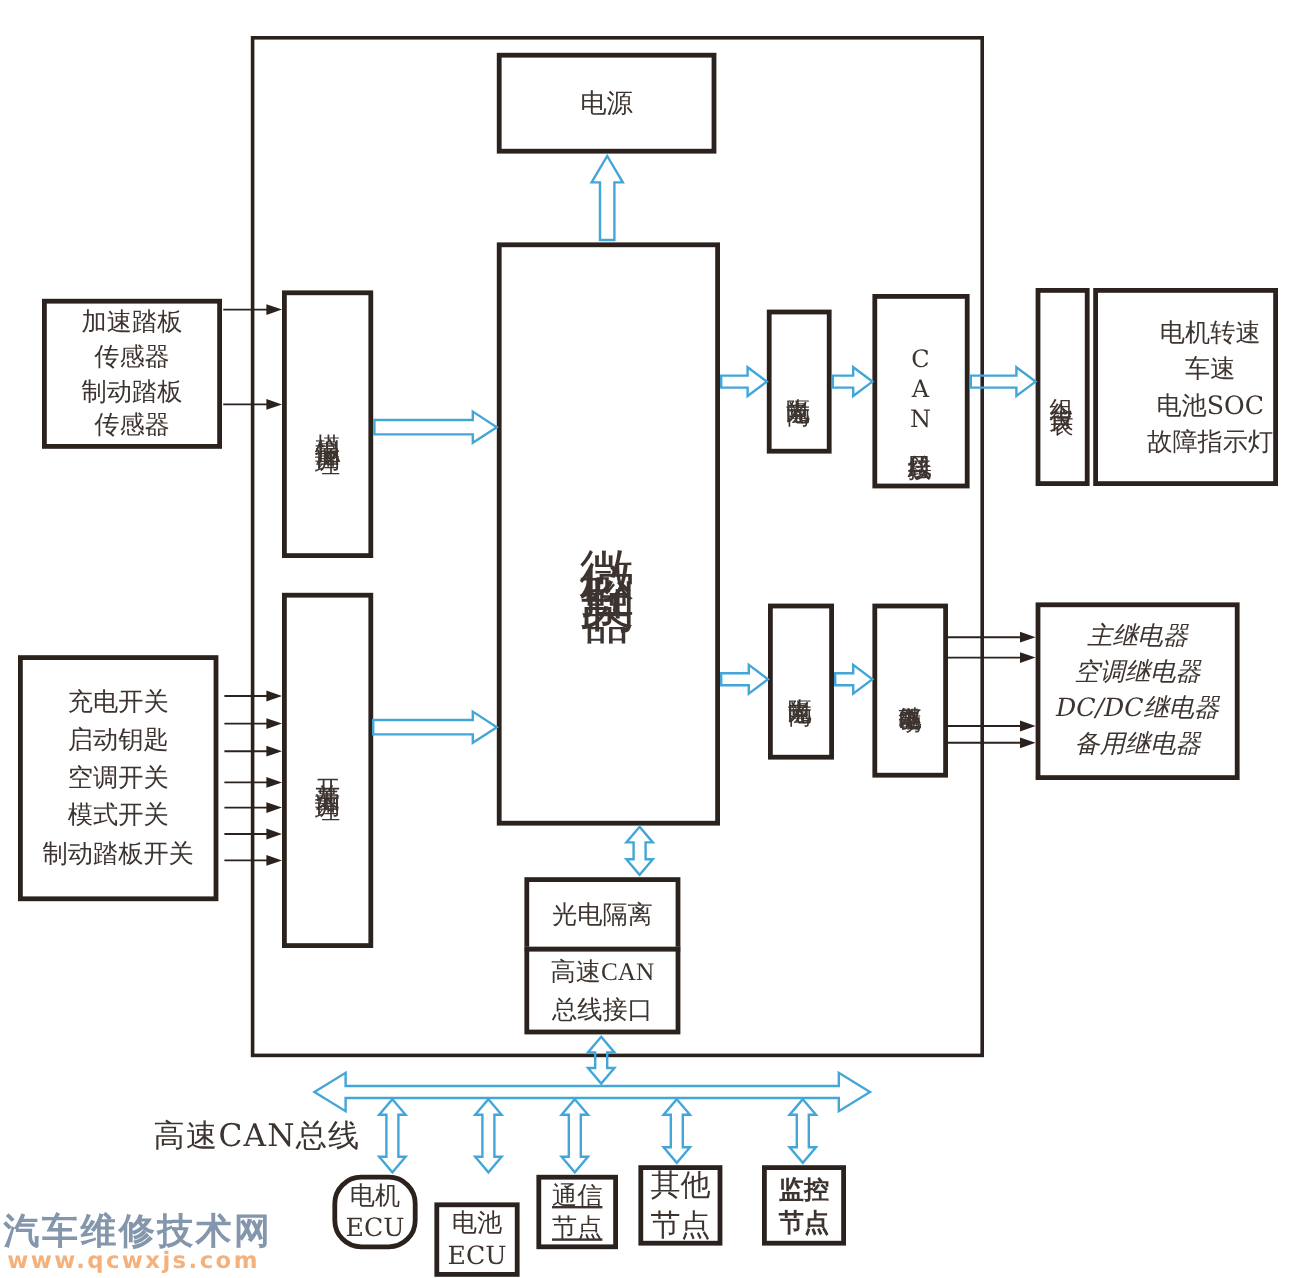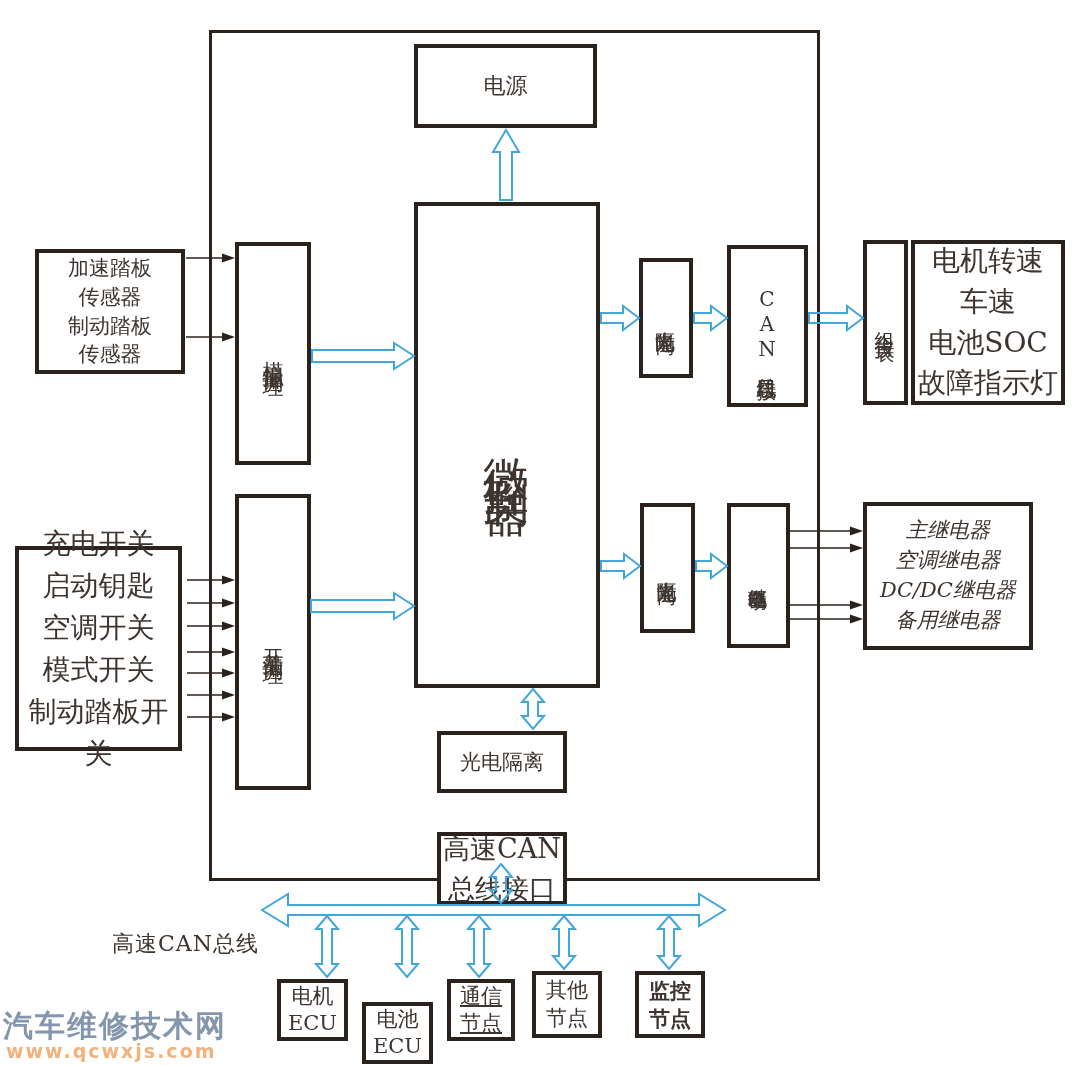--- a/index.html
+++ b/index.html
@@ -9,21 +9,21 @@
          border:3px solid var(--line);box-sizing:border-box;background:transparent;}
   .box{position:absolute;box-sizing:border-box;border:4px solid var(--line);background:#fff;
        display:flex;align-items:center;justify-content:center;text-align:center;color:var(--text);}
   .box span{white-space:pre-line;display:block;}
   .vtext span{writing-mode:vertical-rl;text-orientation:upright;white-space:normal;}
   svg.wires{position:absolute;left:0;top:0;pointer-events:none;}
   .blue{stroke:var(--accent);stroke-width:2;fill:#fff;stroke-linejoin:miter;}
   .blue-open{stroke:var(--accent);stroke-width:2;fill:none;stroke-linejoin:miter;}
   .bline{stroke:var(--line);stroke-width:1.6;}
   .bhead{fill:var(--line);stroke:none;}
-  .bus-label{position:absolute;left:112px;top:929px;font-size:22px;color:var(--text);letter-spacing:1px;}
+  .bus-label{position:absolute;left:128px;top:929px;font-size:26px;color:var(--text);letter-spacing:1px;}
   .wm-cn{position:absolute;left:3px;top:1006px;font-family:"DejaVu Sans","Liberation Sans",sans-serif;
          font-weight:bold;font-size:30px;color:var(--wmcn);letter-spacing:2px;text-align:center;}
   .wm-url{position:absolute;left:6px;top:1040px;font-family:"DejaVu Sans","Liberation Sans",sans-serif;
           font-weight:bold;font-size:19px;color:var(--wmurl);letter-spacing:2px;}
 </style>
 </head>
 <body>
 
 <div class="stage">
 
@@ -41,21 +41,21 @@
     <span>加速踏板
 传感器
 制动踏板
 传感器</span>
     </div>
 
   <div class="box vtext" style="left:235px;top:242px;width:76px;height:223px;font-size:21px;letter-spacing:4px;">
     <span>模拟量调理</span>
     </div>
 
-  <div class="box" style="left:15px;top:546px;width:167px;height:205px;font-size:28px;line-height:1.5;">
+  <div class="box" style="left:15px;top:546px;width:167px;height:205px;font-size:21px;line-height:1.5;">
     <span>充电开关
 启动钥匙
 空调开关
 模式开关
 制动踏板开关</span>
     </div>
 
   <div class="box vtext" style="left:235px;top:494px;width:76px;height:296px;font-size:21px;letter-spacing:4px;">
     <span>开关量调理</span>
     </div>
@@ -65,21 +65,21 @@
     </div>
 
   <div class="box vtext" style="left:727px;top:245px;width:81px;height:162px;font-size:20px;letter-spacing:1px;">
     <span>CAN总线接口</span>
     </div>
 
   <div class="box vtext" style="left:863px;top:240px;width:45px;height:165px;font-size:20px;letter-spacing:4px;">
     <span>组合仪表</span>
     </div>
 
-  <div class="box" style="left:911px;top:240px;width:154px;height:165px;font-size:28px;line-height:1.45;">
+  <div class="box" style="left:911px;top:240px;width:154px;height:165px;font-size:21px;line-height:1.45;justify-content:flex-end;">
     <span>电机转速
 车速
 电池SOC
 故障指示灯</span>
     </div>
 
   <div class="box vtext" style="left:640px;top:503px;width:55px;height:130px;font-size:20px;letter-spacing:1px;">
     <span>光电隔离</span>
     </div>
 
@@ -91,41 +91,41 @@
     <span>主继电器
 空调继电器
 DC/DC继电器
 备用继电器</span>
     </div>
 
   <div class="box" style="left:437px;top:731px;width:130px;height:62px;font-size:21px;">
     <span>光电隔离</span>
     </div>
 
-  <div class="box" style="left:437px;top:832px;width:130px;height:73px;font-size:27px;line-height:1.45;">
+  <div class="box" style="left:437px;top:789px;width:130px;height:73px;font-size:21px;line-height:1.45;font-family:Liberation Serif, serif;">
     <span>高速CAN
 总线接口</span>
     </div>
 
-  <div class="box" style="left:277px;top:979px;width:71px;height:62px;font-size:21px;line-height:1.3;">
+  <div class="box" style="left:277px;top:979px;width:71px;height:62px;font-size:21px;line-height:1.3;border-radius:24px;">
     <span>电机
 ECU</span>
     </div>
 
   <div class="box" style="left:362px;top:1002px;width:71px;height:62px;font-size:21px;line-height:1.3;">
     <span>电池
 ECU</span>
     </div>
 
   <div class="box" style="left:447px;top:979px;width:68px;height:62px;font-size:21px;line-height:1.3;text-decoration:underline;">
     <span>通信
 节点</span>
     </div>
 
-  <div class="box" style="left:532px;top:971px;width:70px;height:67px;font-size:21px;line-height:1.3;">
+  <div class="box" style="left:532px;top:971px;width:70px;height:67px;font-size:25px;line-height:1.3;">
     <span>其他
 节点</span>
     </div>
 
   <div class="box" style="left:635px;top:971px;width:70px;height:67px;font-size:21px;line-height:1.3;font-weight:bold;">
     <span>监控
 节点</span>
     </div>
 
   <div class="bus-label">高速CAN总线</div>

